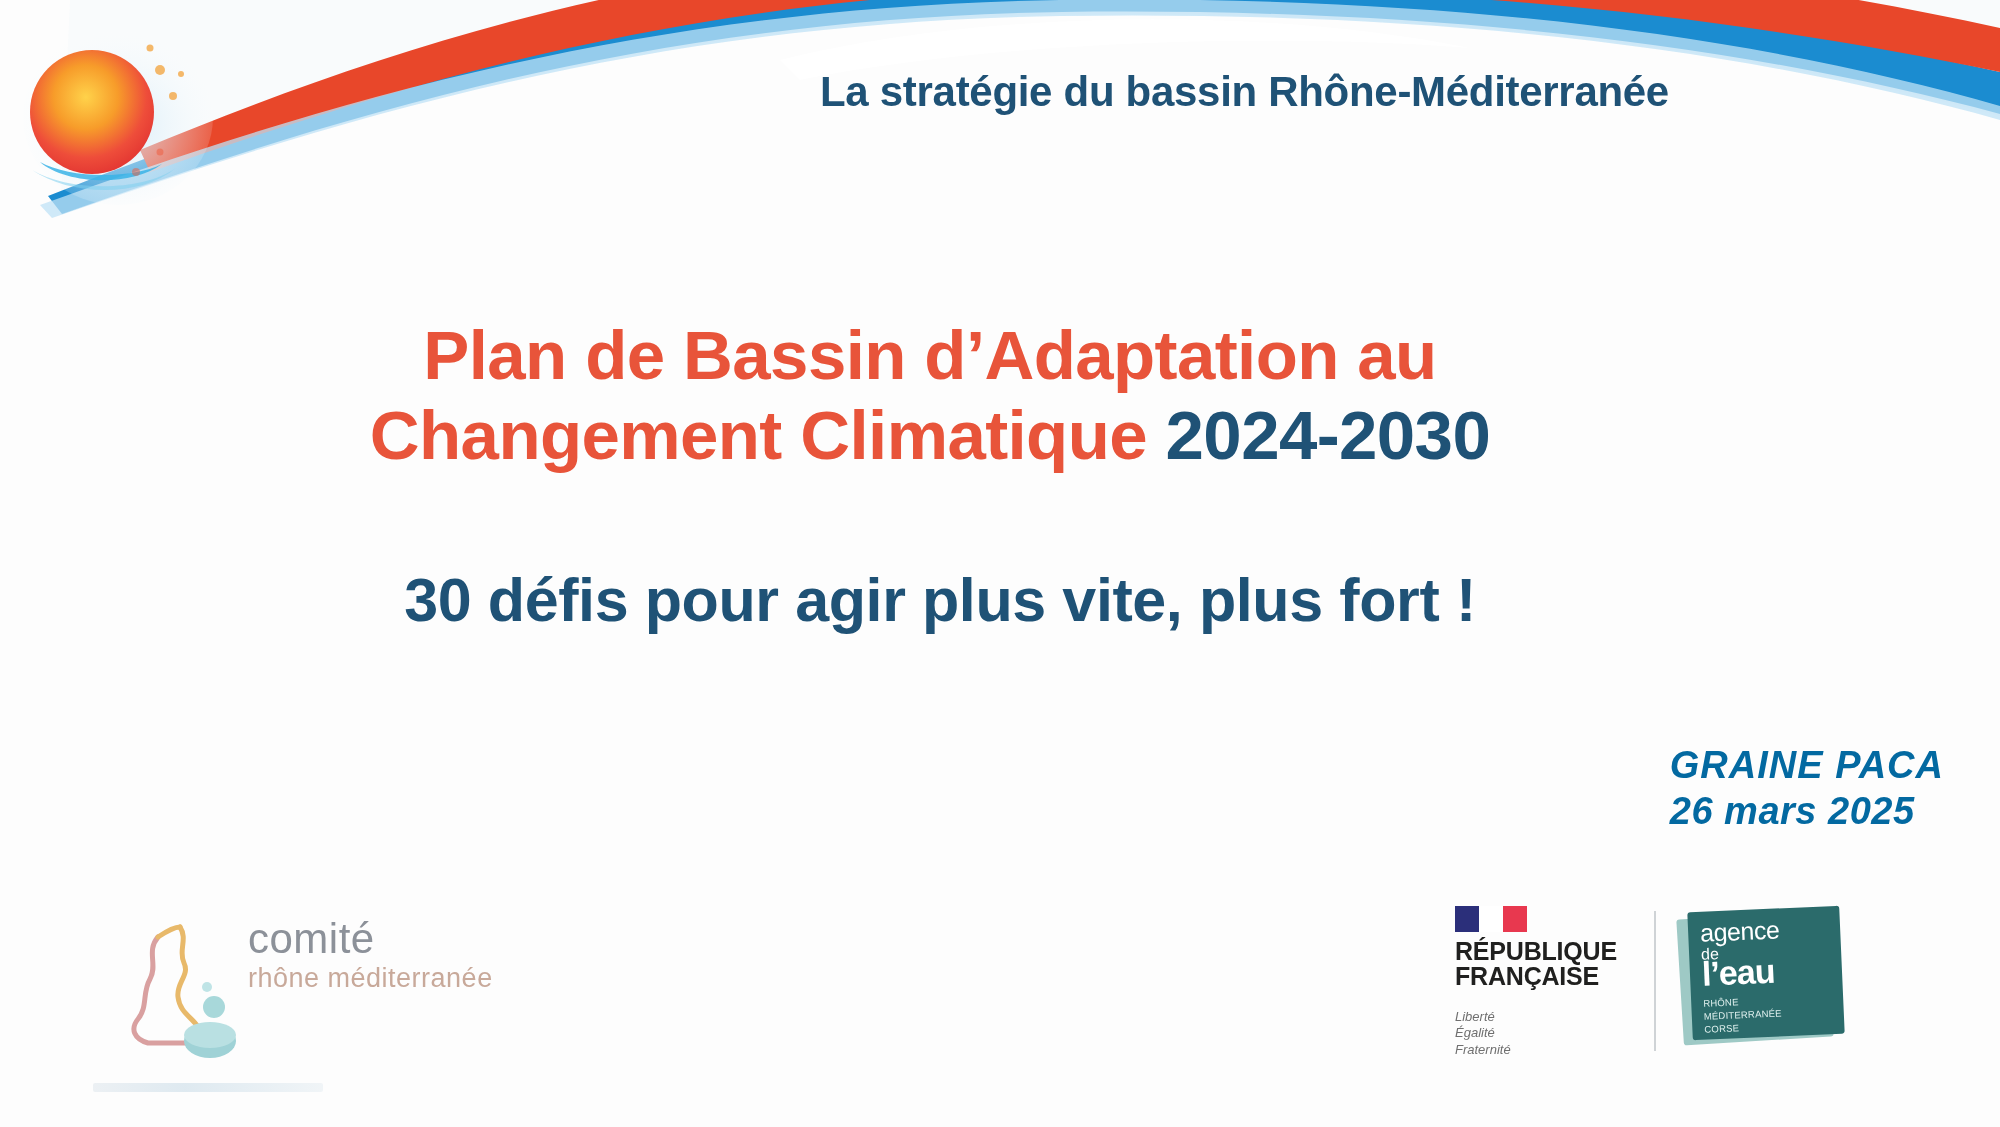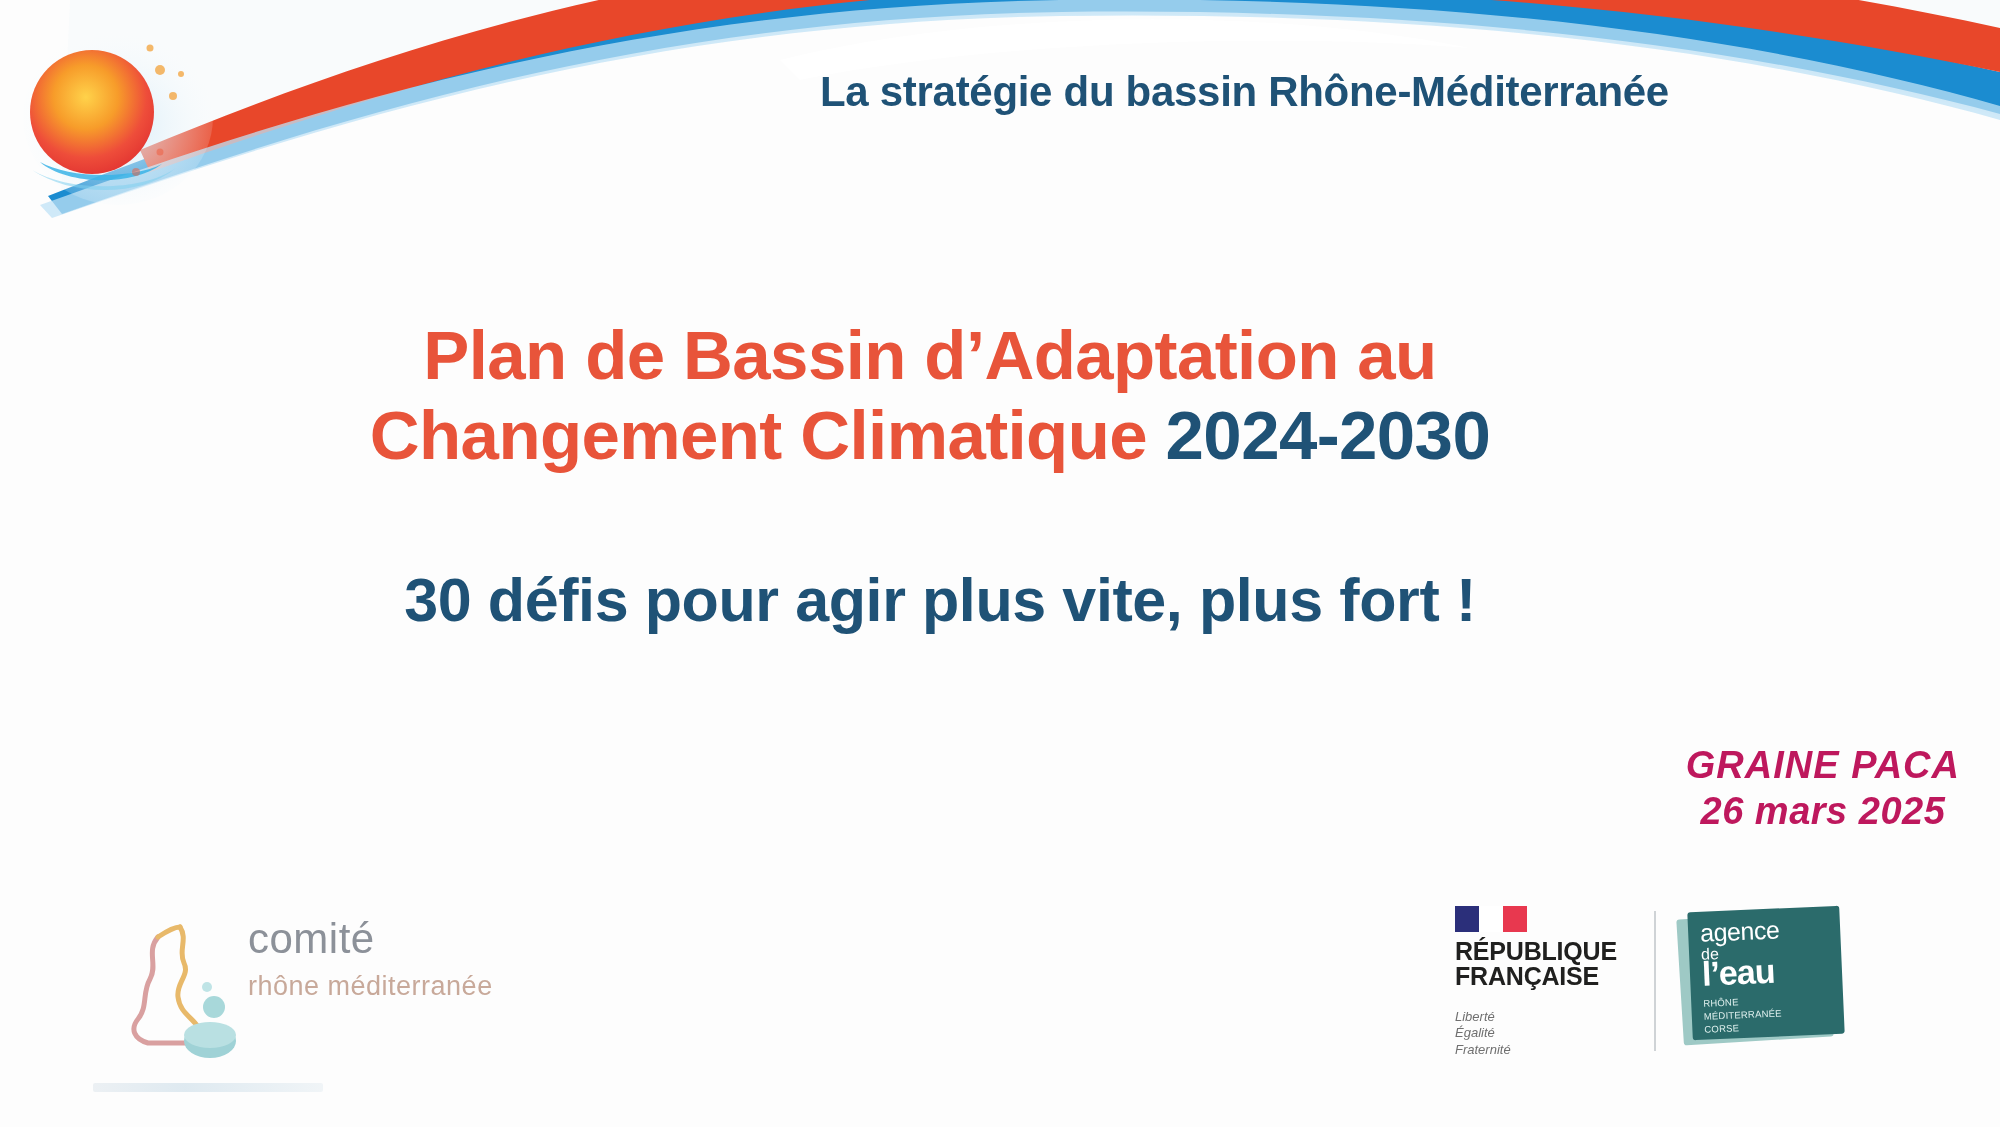--- a/index.html
+++ b/index.html
@@ -95,26 +95,26 @@
     font-size: 61px;
     font-weight: bold;
     color: #1f5276;
     letter-spacing: -0.4px;
     white-space: nowrap;
   }
 
   
   #event-block {
     position: absolute;
-    right: 40px;
+    right: 56px;
     top: 742px;
-    text-align: center;
+    text-align: left;
     font-style: italic;
     font-weight: bold;
-    color: #be185d;
+    color: #0369a1;
     line-height: 1.22;
   }
   #event-name { font-size: 38px; letter-spacing: 1px; }
   #event-date { font-size: 38px; letter-spacing: 0.5px; }
 
   
   #comite-logo {
     position: absolute;
     left: 118px;
     top: 915px;
@@ -139,21 +139,21 @@
     font-size: 42px;
     color: #8c9199;
     line-height: 1.04;
     letter-spacing: 0.5px;
   }
   #cb-sub {
     font-size: 27px;
     color: #c8a99a;
     letter-spacing: 0.5px;
     line-height: 1.2;
-    margin-top: 9px;
+    margin-top: 1px;
   }
   #comite-underbar {
     position: absolute;
     left: -25px;
     top: 168px;
     width: 230px;
     height: 9px;
     background: linear-gradient(90deg, #e9eef2, #d9e6ee 40%, #eef3f6);
     border-radius: 2px;
     opacity: .85;

